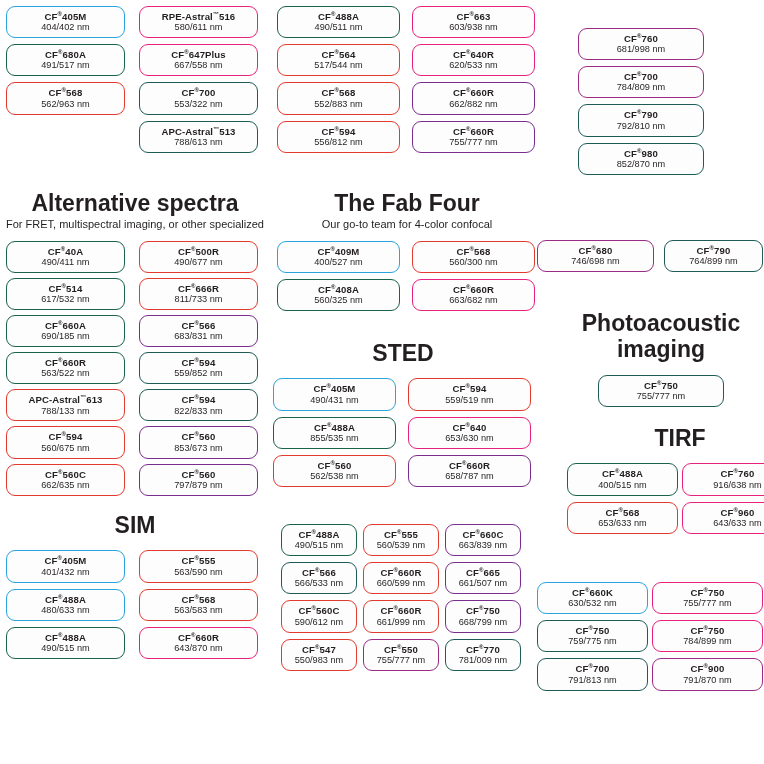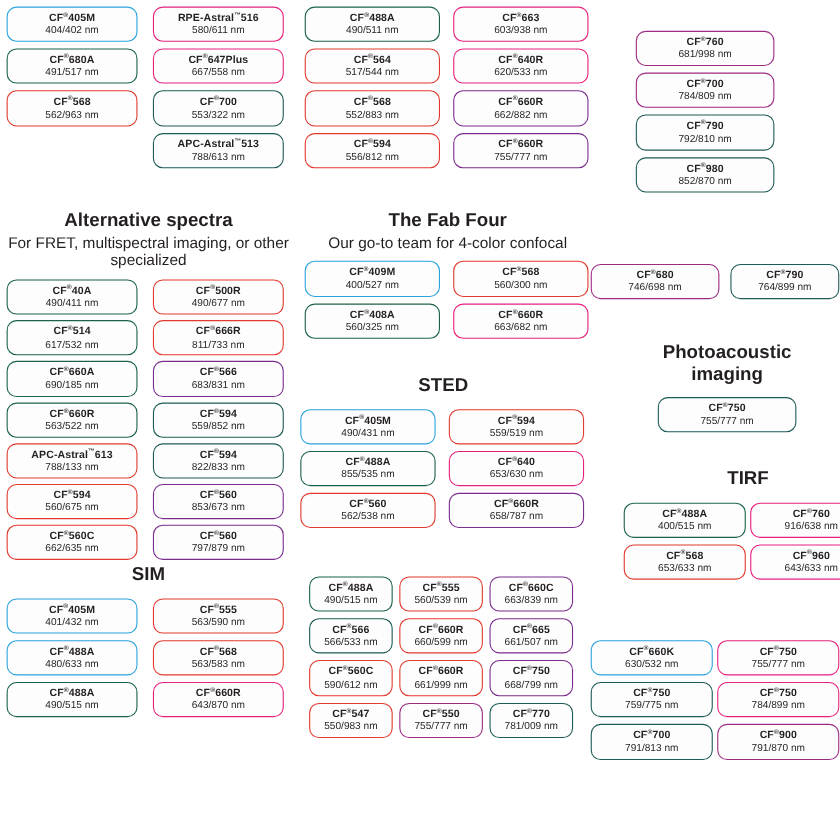--- a/index.html
+++ b/index.html
@@ -51,28 +51,28 @@
   .c-green   { border-color: #1B6348; }
   .c-red     { border-color: #E23A2E; }
   .c-magenta { border-color: #E8217E; }
   .c-purple  { border-color: #7B2D8E; }
   .c-teal    { border-color: #1D5B57; }
   .c-plum    { border-color: #9C2B83; }
 
   
   .sec-title {
     text-align: center;
-    font-size: 17px;
+    font-size: 23px;
     font-weight: bold;
     color: #231f20;
     line-height: 1.15;
   }
   .sec-sub {
     text-align: center;
-    font-size: 14px;
+    font-size: 11px;
     color: #231f20;
     line-height: 1.2;
     margin-top: 2px;
   }
 
   
   .grid {
     display: grid;
     position: absolute;
   }

